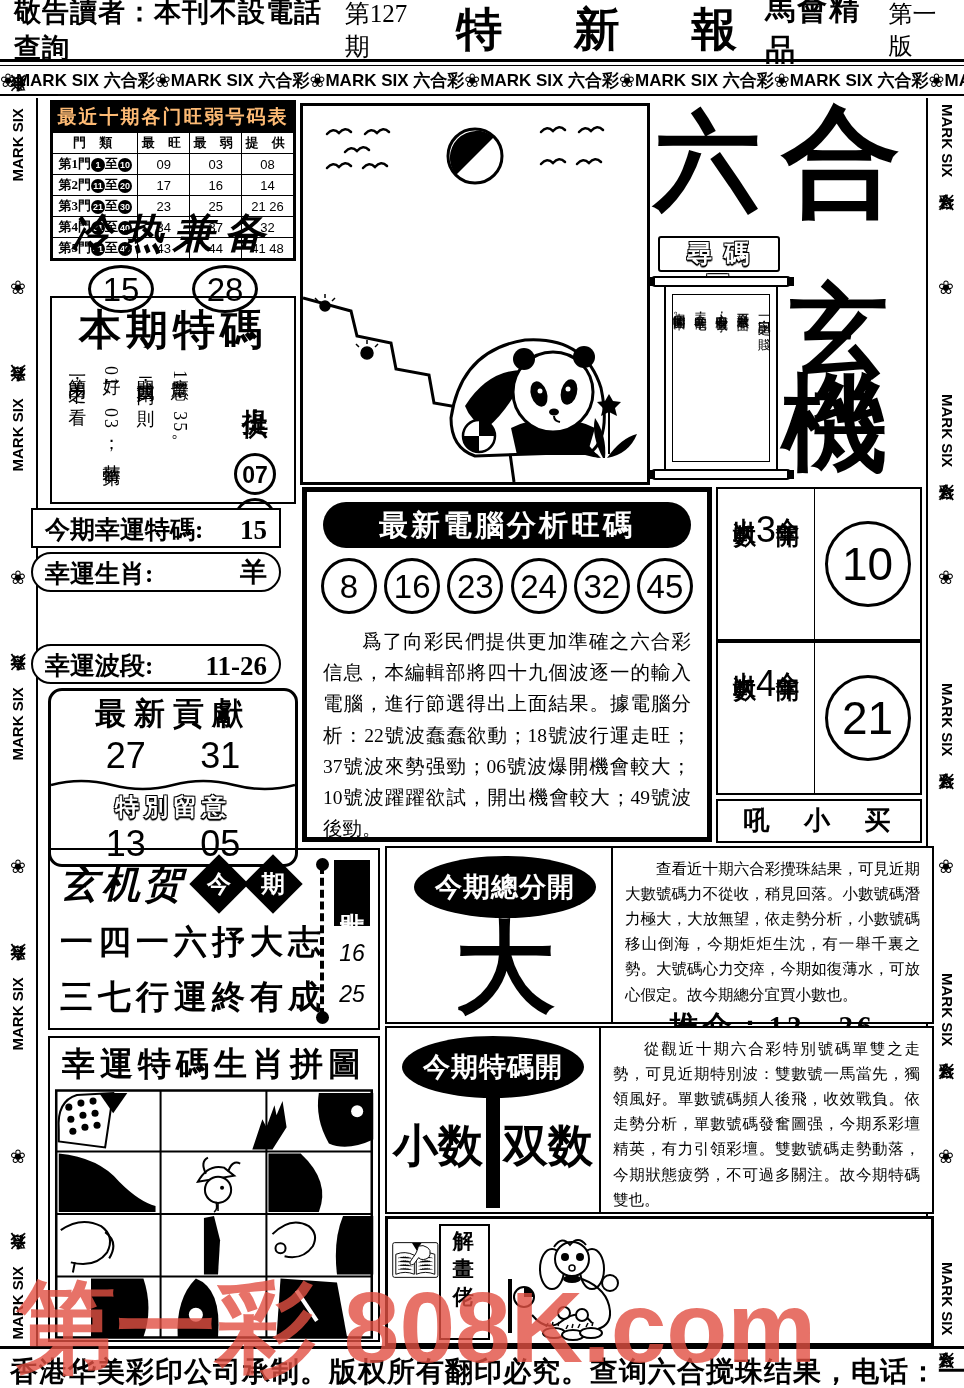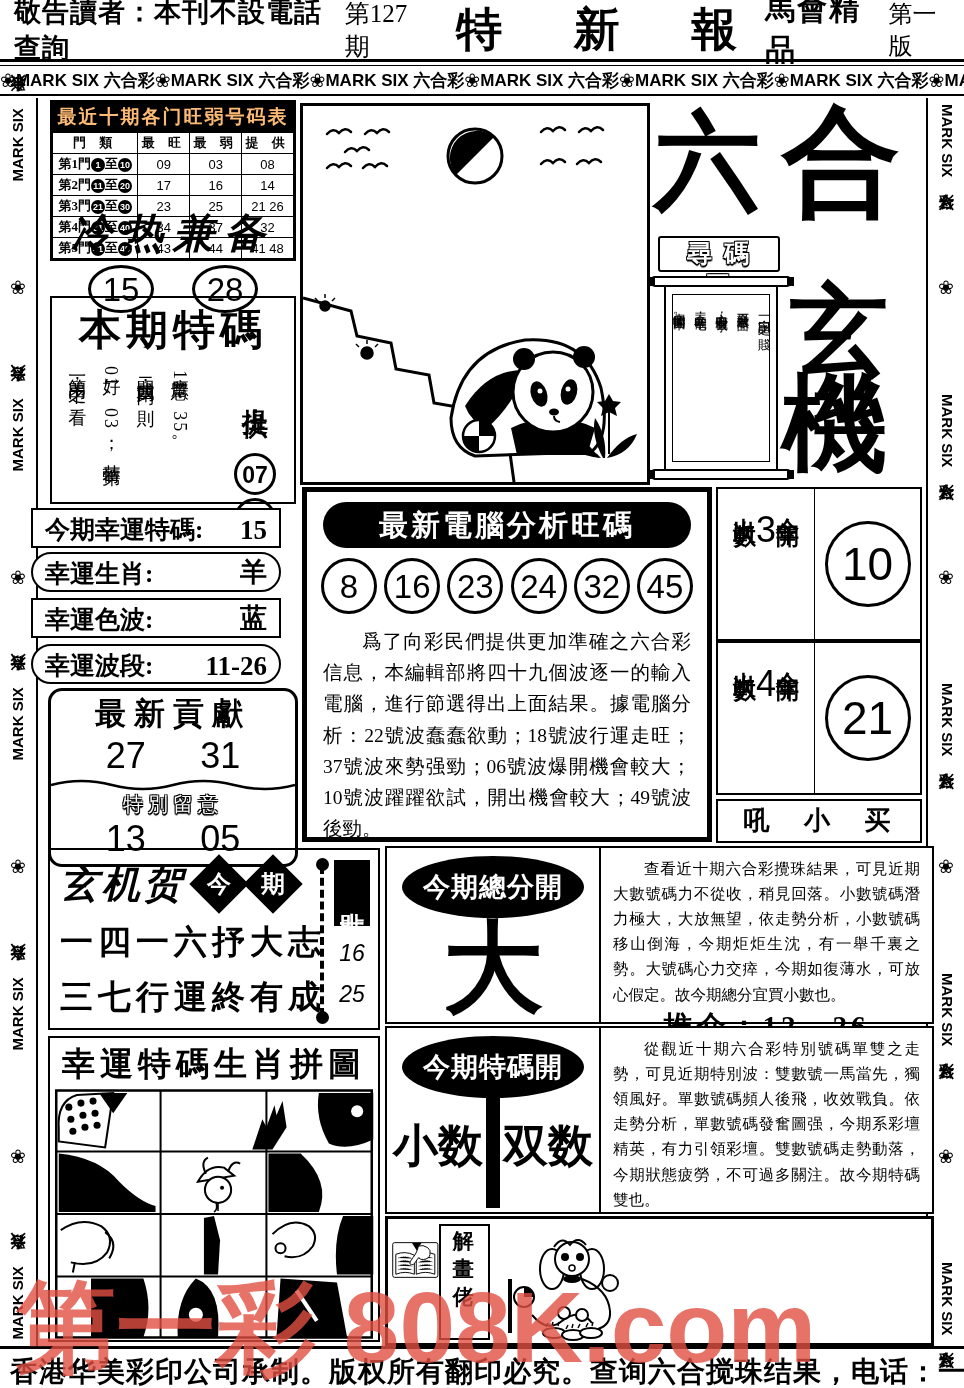--- a/index.html
+++ b/index.html
@@ -71,21 +71,21 @@
     display:flex; justify-content:space-between; align-items:flex-end; padding:0 12px; background:#fff; }
   .lr-label { font-size:25px; font-weight:bold; white-space:nowrap; }
   .lr-value { font-size:27px; font-weight:bold; }
   .rounded { border-radius:22px; }
 
   
   .contrib { left:48px; top:688px; width:250px; height:179px; border:3px solid #000;
     border-radius:14px; text-align:center; overflow:hidden; }
   .contrib-title { font-size:31px; font-weight:bold; letter-spacing:8px; margin-top:2px; }
   .big-pair { display:flex; justify-content:space-evenly; font-size:36px; font-family:"Liberation Sans",sans-serif; }
-  .contrib-note { font-size:20px; font-weight:normal; letter-spacing:5px; color:#fff;
+  .contrib-note { font-size:24px; font-weight:bold; letter-spacing:5px; color:#fff;
     text-shadow:-1px -1px 0 #000,1px -1px 0 #000,-1px 1px 0 #000,1px 1px 0 #000,0 2px 1px #000; }
 
   
   .congrats { left:48px; top:848px; width:332px; height:182px; border:2px solid #000; padding:8px 10px; }
   .cg-titlerow { display:flex; align-items:center; height:52px; }
   .cg-script { font-size:38px; font-weight:bold; font-style:italic; letter-spacing:4px; }
   .diamond { width:42px; height:42px; background:#000; transform:rotate(45deg);
     display:flex; align-items:center; justify-content:center; margin-left:12px; }
   .diamond span { transform:rotate(-45deg); color:#fff; font-size:24px; font-weight:bold; }
   .cg-line { font-size:33px; font-weight:bold; letter-spacing:5px; margin-top:10px; white-space:nowrap; }
@@ -145,21 +145,21 @@
   .ap-count { text-align:center; font-size:36px; font-family:"Liberation Sans",sans-serif; margin-top:-2px; }
   .ap-right { flex:1; border-left:1px solid #000; display:flex; align-items:center; justify-content:center; }
   .ap-circle { width:86px; height:86px; border:3px solid #000; border-radius:50%;
     font-size:46px; line-height:80px; text-align:center; font-family:"Liberation Sans",sans-serif; }
 
   .howl-title { left:716px; top:799px; width:206px; height:44px; border:2px solid #000;
     text-align:center; font-size:26px; font-weight:bold; letter-spacing:14px; line-height:40px; padding-left:10px; }
 
   
   .rowbox { left:385px; width:549px; border:2px solid #000; display:flex; background:#fff; }
-  .rowA { top:846px; height:178px; } .rowB { top:1026px; height:188px; }
+  .rowA { top:846px; height:178px;padding-left:12px; } .rowB { top:1026px; height:188px; }
   .cell-badge { width:214px; border-right:2px solid #000; text-align:center; position:relative; }
   .ellipse-badge { margin:8px auto 0; width:182px; height:62px; background:#000; border-radius:50%;
     color:#fff; font-size:27px; font-weight:bold; line-height:62px; letter-spacing:1px; position:relative; z-index:2;
     font-family:"Liberation Sans",sans-serif; }
   .big-char { font-size:100px; font-weight:bold; line-height:1.02; }
   .so-bar { position:absolute; left:50%; top:62px; transform:translateX(-50%); width:14px; height:118px; background:#000; }
   .so-left  { position:absolute; left:6px;  top:88px; font-size:45px; font-weight:bold; }
   .so-right { position:absolute; right:6px; top:88px; font-size:45px; font-weight:bold; }
   .cell-text { flex:1; padding:8px 12px 4px; display:flex; flex-direction:column; }
   .para { font-size:15.5px; line-height:1.62; text-indent:2em; text-align:justify; }
@@ -304,24 +304,20 @@
     </div>
   </div>
 
   <div class="abs lucky-row" style="top:508px;">
     <span class="lr-label">今期幸運特碼:</span>
     <span class="lr-value">15</span>
   </div>
   <div class="abs lucky-row rounded" style="top:552px;">
     <span class="lr-label">幸運生肖:</span>
     <span class="lr-value">羊</span>
-  </div>
-  <div class="abs lucky-row" style="top:598px;">
-    <span class="lr-label">幸運色波:</span>
-    <span class="lr-value">蓝</span>
   </div>
   <div class="abs lucky-row rounded" style="top:644px;">
     <span class="lr-label">幸運波段:</span>
     <span class="lr-value">11-26</span>
   </div>
 
   <div class="abs contrib">
     <div class="contrib-title">最新貢獻</div>
     <div class="big-pair">
       <span>27</span>

